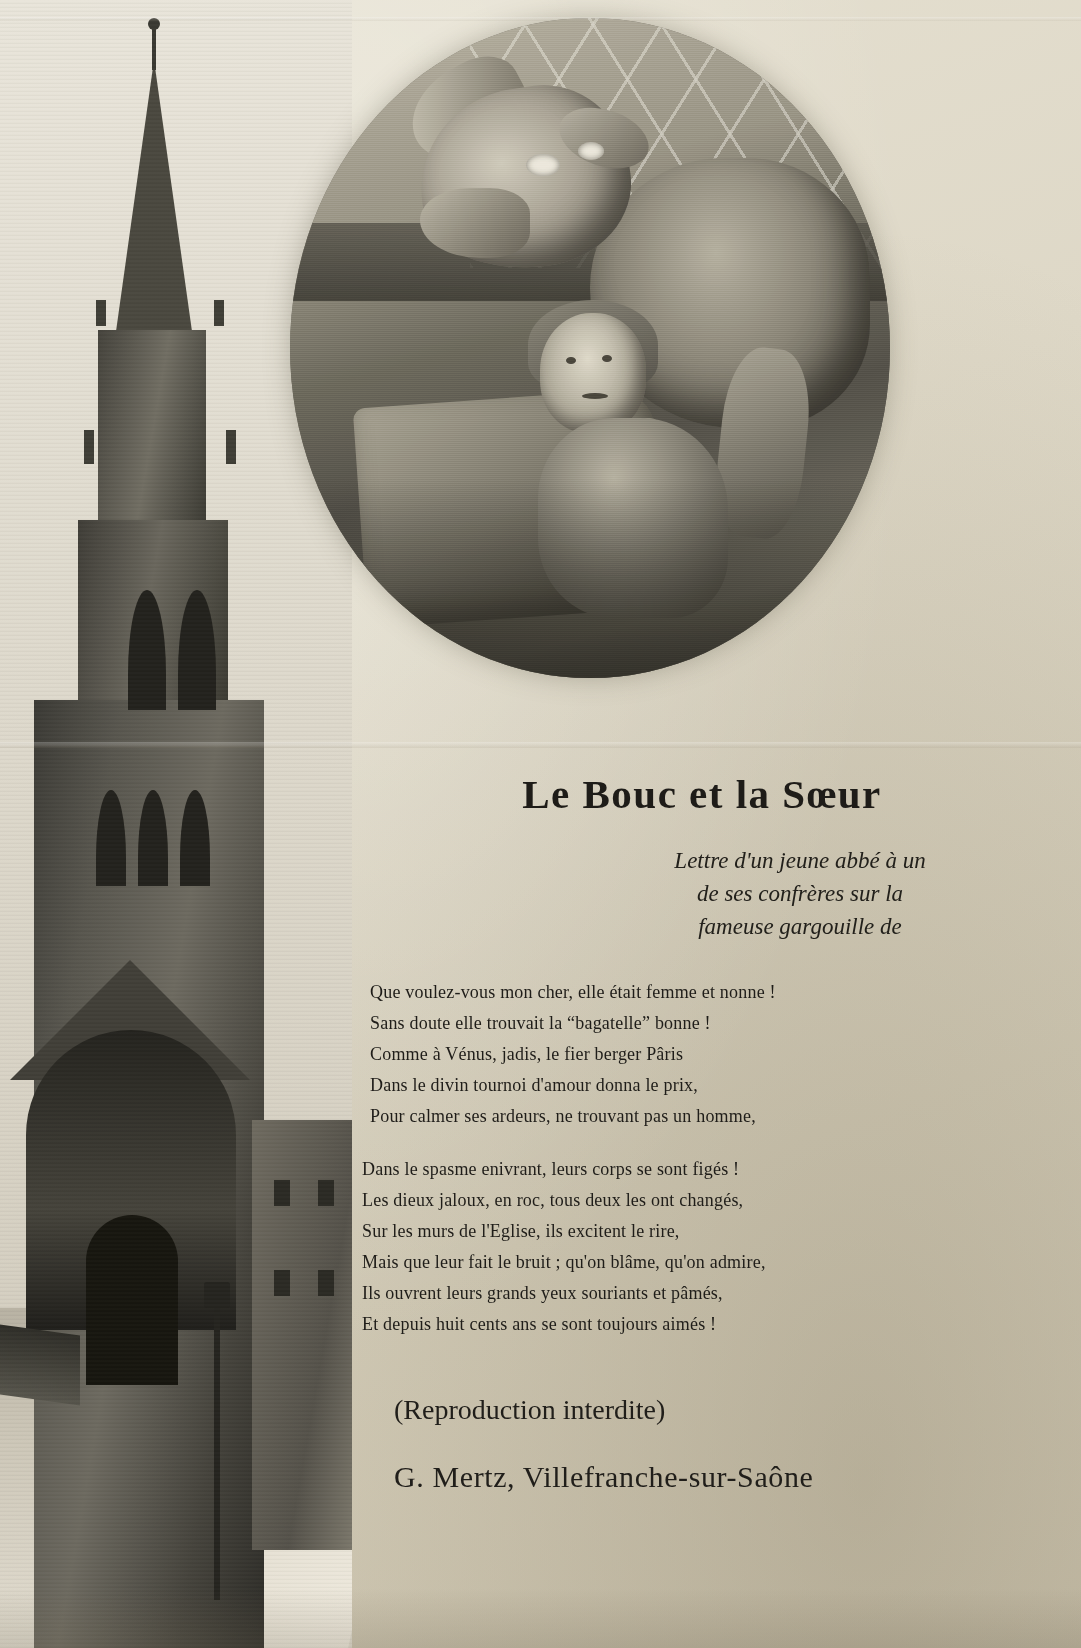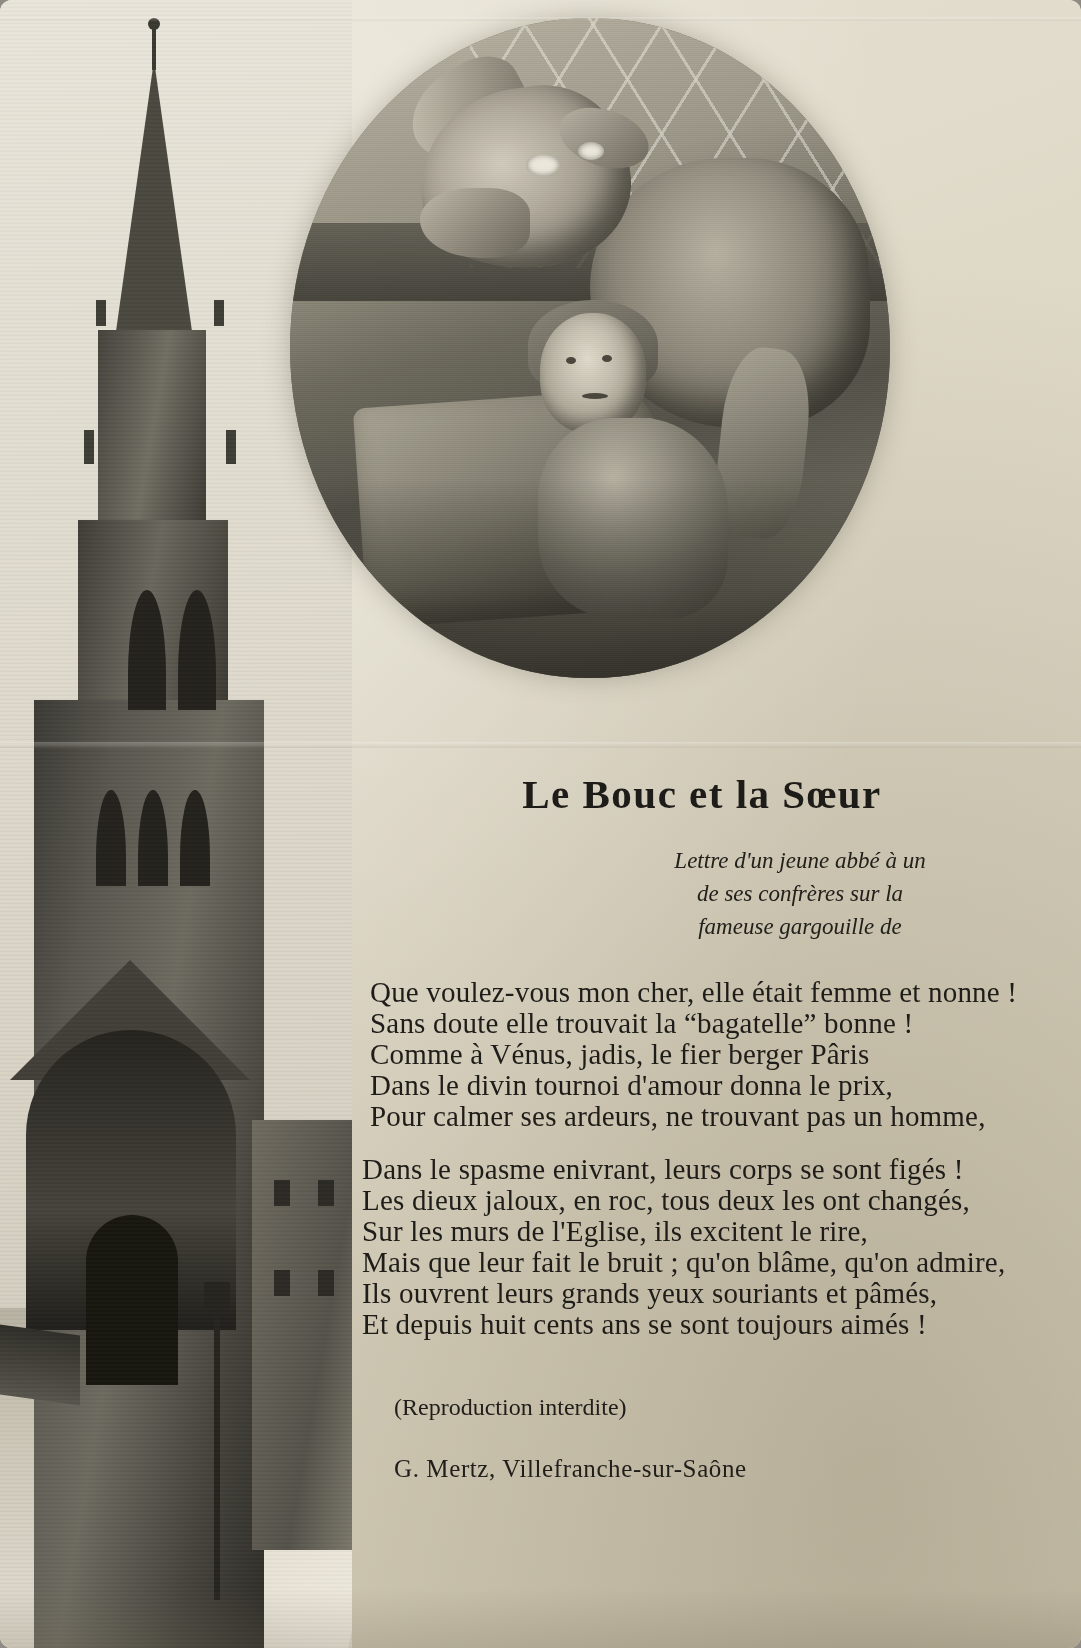--- a/index.html
+++ b/index.html
@@ -14,21 +14,20 @@
     font-family: "Liberation Serif", serif;
   }
 
   
   #postcard {
     position: relative;
     width: 1081px;
     height: 1648px;
     background: #ddd8c8;
     overflow: hidden;
-    border-radius: 12px;
   }
   
   #paper-grain {
     position: absolute;
     inset: 0;
     background:
       radial-gradient(ellipse at 30% 20%, rgba(255,255,250,0.35) 0%, rgba(255,255,250,0) 55%),
       radial-gradient(ellipse at 80% 90%, rgba(120,110,85,0.30) 0%, rgba(120,110,85,0) 60%),
       linear-gradient(160deg, #e6e1d2 0%, #ded8c7 35%, #d6cfbb 70%, #cfc7b2 100%);
     pointer-events: none;
@@ -316,44 +315,44 @@
   #dedication {
     font-style: italic;
     font-size: 23px;
     line-height: 33px;
     text-align: center;
     margin: 0 0 34px 0;
     padding-left: 196px;
     color: #22201b;
   }
   .stanza {
-    font-size: 29px;
+    font-size: 18px;
     line-height: 31px;
     margin: 0 0 22px 0;
     padding-left: 10px;
     color: #1f1d19;
     letter-spacing: .2px;
   }
   .stanza .line { white-space: pre; }
   .stanza.s1 { margin-left: 8px; }
   #signature {
     text-align: right;
     font-size: 26px;
     letter-spacing: 1px;
     margin: 14px 40px 0 0;
     padding-right: 0;
     color: #1f1d19;
   }
   #repro {
-    font-size: 24px;
+    font-size: 28px;
     margin: 54px 0 0 42px;
     color: #201e1a;
   }
   #publisher {
-    font-size: 25px;
+    font-size: 30px;
     letter-spacing: .6px;
     margin: 34px 0 0 42px;
     color: #201e1a;
   }
   
   #bottom-shade {
     position:absolute; left:0; right:0; bottom:0; height: 60px;
     background: linear-gradient(to bottom, rgba(120,112,92,0), rgba(110,102,82,0.22));
     pointer-events:none;
   }

